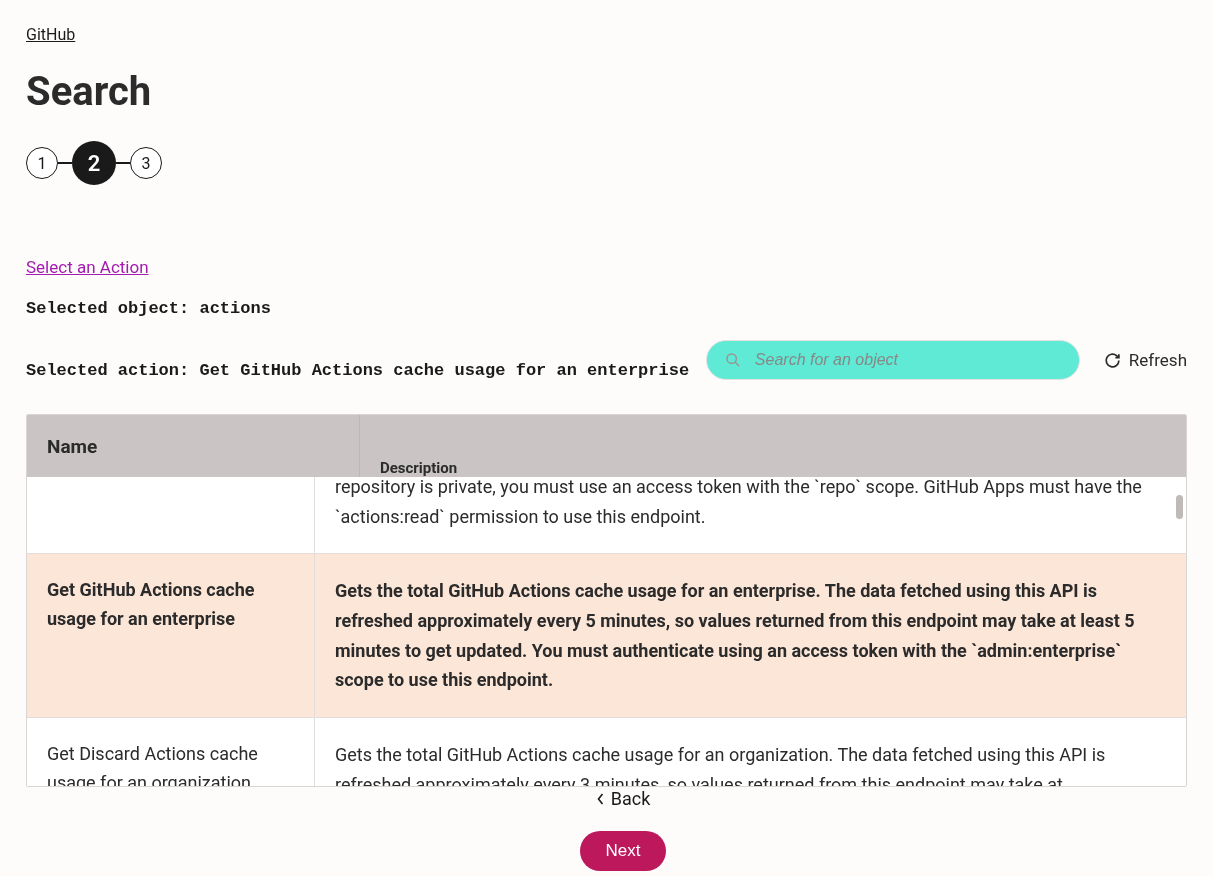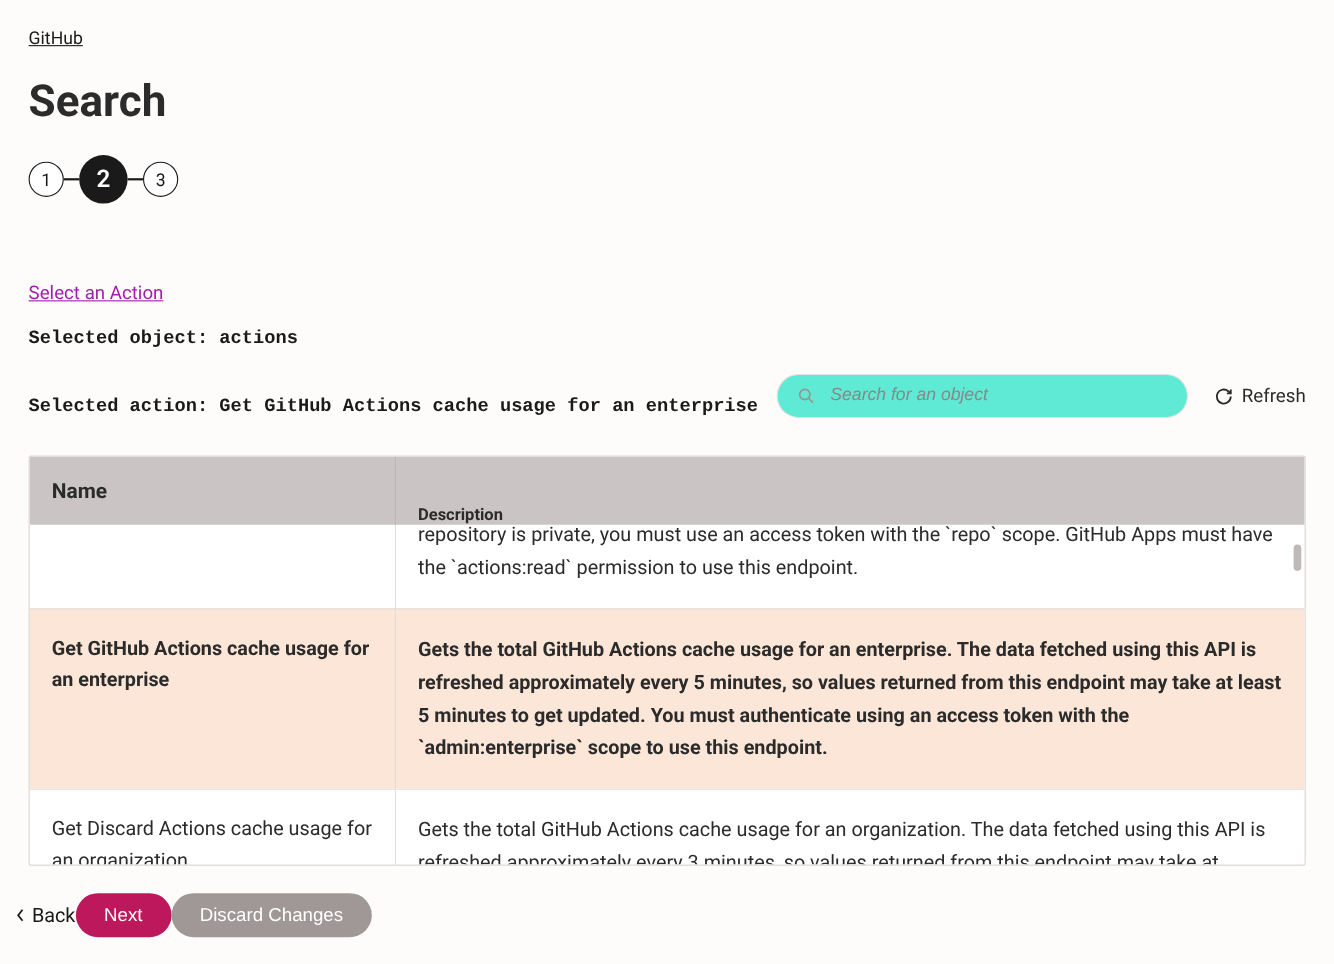--- a/index.html
+++ b/index.html
@@ -152,21 +152,21 @@
     background: #fff;
   }
   .table-row.selected {
     background: #fce6d7;
   }
   .table-row.selected .td-name,
   .table-row.selected .td-desc {
     font-weight: 700;
   }
   .td-name {
-    width: 333px;
+    width: 288px;
     padding: 22px 20px;
     font-size: 18px;
     color: #2b2b2b;
     border-right: 1px solid #e2ddda;
     line-height: 1.6;
   }
   .td-desc {
     flex: 1;
     padding: 22px 20px 22px 20px;
     font-size: 18px;
@@ -185,21 +185,23 @@
   }
   .footer-bar {
     position: absolute;
     bottom: 0;
     left: 0;
     right: 0;
     height: 88px;
     background: #fdfcfb;
     display: flex;
     align-items: center;
-    padding-left: 14px;
+    padding-left: 33px;
+    gap: 22px;
+    flex-direction: column;
   }
   .back-btn {
     display: flex;
     align-items: center;
     gap: 6px;
     font-size: 18px;
     color: #1a1a1a;
     cursor: pointer;
   }
   .btn-primary {

